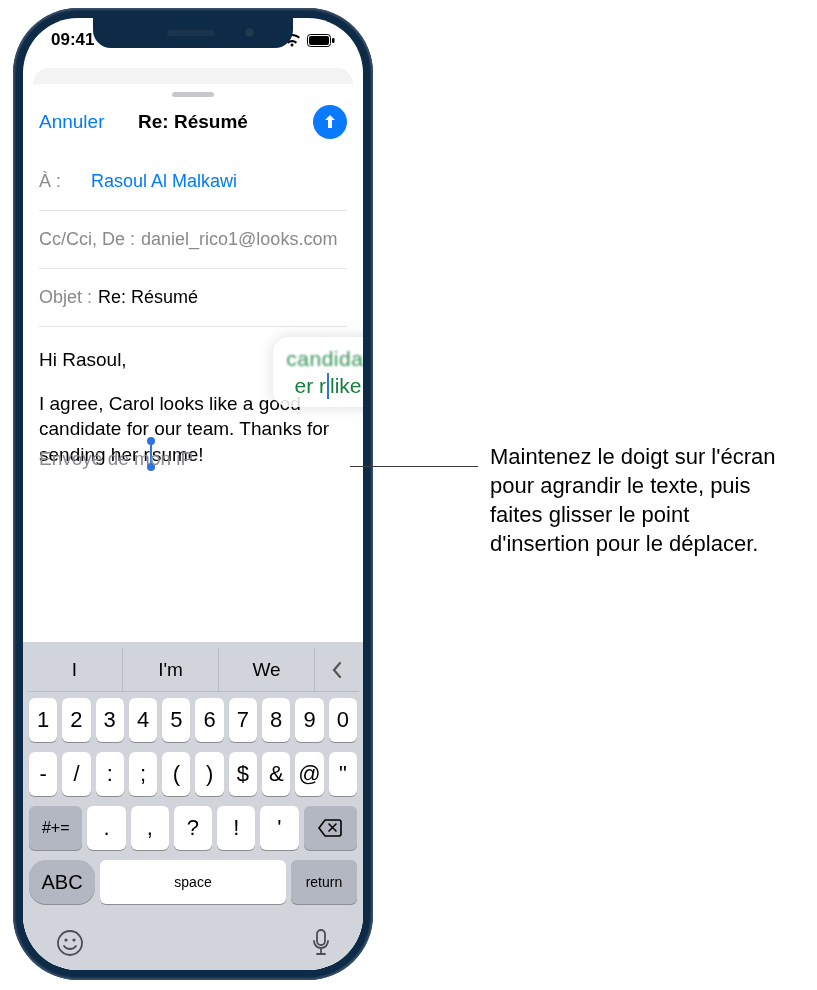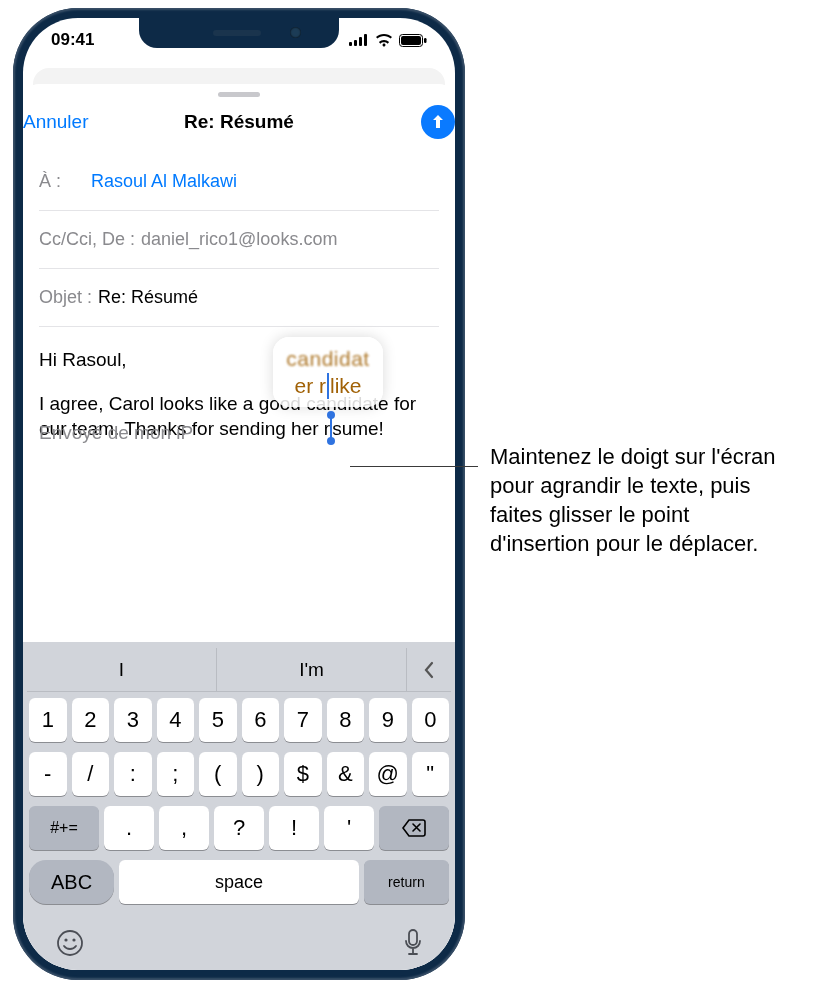--- a/index.html
+++ b/index.html
@@ -7,21 +7,21 @@
     font-family: -apple-system, "Helvetica Neue", Helvetica, Arial, sans-serif;
     background: #fff;
     width: 817px;
     height: 990px;
     position: relative;
   }
   .phone {
     position: absolute;
     left: 13px;
     top: 8px;
-    width: 452px;
+    width: 360px;
     height: 972px;
     background: #0d2a47;
     border-radius: 65px;
     padding: 10px;
     box-shadow: inset 0 0 2px 2px #3a5068;
   }
   .screen {
     width: 100%;
     height: 100%;
     background: #fff;
@@ -90,21 +90,21 @@
   .grabber {
     width: 42px; height: 5px;
     background: #c8c8cc;
     border-radius: 3px;
     margin: 8px auto 0;
   }
   .nav {
     display: flex;
     align-items: center;
     justify-content: space-between;
-    padding: 8px 0 14px;
+    padding: 8px 16px 14px;
   }
   .cancel { color: #007aff; font-size: 19px; }
   .title { font-size: 19px; font-weight: 600; position:absolute; left:0; right:0; text-align:center; pointer-events:none;}
   .send {
     width: 34px; height: 34px;
     border-radius: 50%;
     background: #0a7aff;
     display: flex; align-items:center; justify-content:center;
     z-index:2;
   }
@@ -149,21 +149,21 @@
     width: 110px;
     height: 70px;
     border-radius: 16px;
     background: rgba(255,255,255,0.85);
     display:flex;
     flex-direction:column;
     align-items:center;
     justify-content:center;
     font-size:21px;
     line-height:1.3;
-    color:#a16207;
+    color:#15803d;
     filter: blur(0.4px);
     box-shadow: 0 0 14px rgba(0,0,0,0.15);
     overflow:hidden;
   }
   .magnifier .mline1{ letter-spacing:0.5px; filter:blur(1.2px); opacity:0.85;}
   .magnifier .mline2{ display:flex; align-items:center;}
   .magnifier .mcaret{
     display:inline-block;width:2px;height:26px;background:#2f73e0;margin:0 1px;
   }
 
@@ -204,21 +204,21 @@
     border-radius:6px;
     height:44px;
     display:flex;
     align-items:center;
     justify-content:center;
     font-size:22px;
     box-shadow: 0 1px 0 #8b8d92;
   }
   .key.gray{ background:#b2b7c1; }
   .key.wide{ flex:1.4; }
-  .key.space{ flex:4.5; font-size:18px; }
+  .key.space{ flex:4.5; font-size:14px; }
   .key.abc{ flex:1.6; font-size:20px;border-radius:17px; }
   .key.ret{ flex:1.6; font-size:14px; }
   .key.sym{ font-size:16px; }
   .bottombar{
     display:flex;
     justify-content:space-between;
     padding: 14px 28px 0;
     color:#4b4e55;
   }
   .bottombar svg{display:block;}
@@ -315,20 +315,21 @@
         </div>
         <p>Hi Rasoul,</p>
         <p><span>I agree, Carol looks like a good candidate for our team. Thanks for sending her r</span><span class="caret"></span><span>sume!</span></p>
         <span class="cut-text">Envoyé de mon iP</span>
       </div>
 
       <div class="keyboard">
         <div class="suggestbar">
           <div class="sugg">I</div>
           <div class="sugg">I'm</div>
+          <div class="sugg">We</div>
           <div class="sugg-collapse">
             <svg width="14" height="20" viewBox="0 0 14 20">
                 <path d="M10 3L4 10l6 7" stroke="#555" stroke-width="2.2" fill="none" stroke-linecap="round"></path>
               </svg>
           </div>
         </div>
         <div class="krow">
           <div class="key">1</div>
           <div class="key">2</div>
           <div class="key">3</div>

